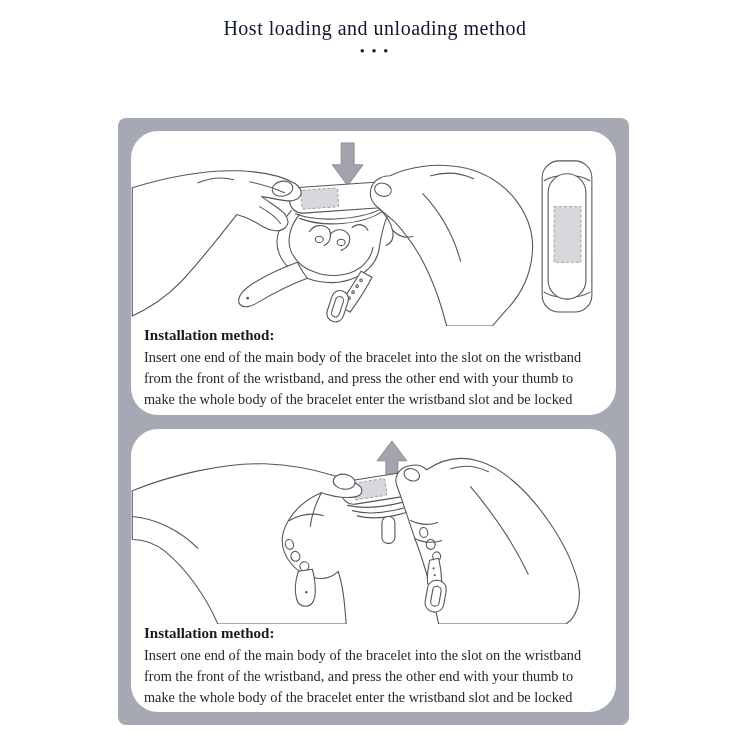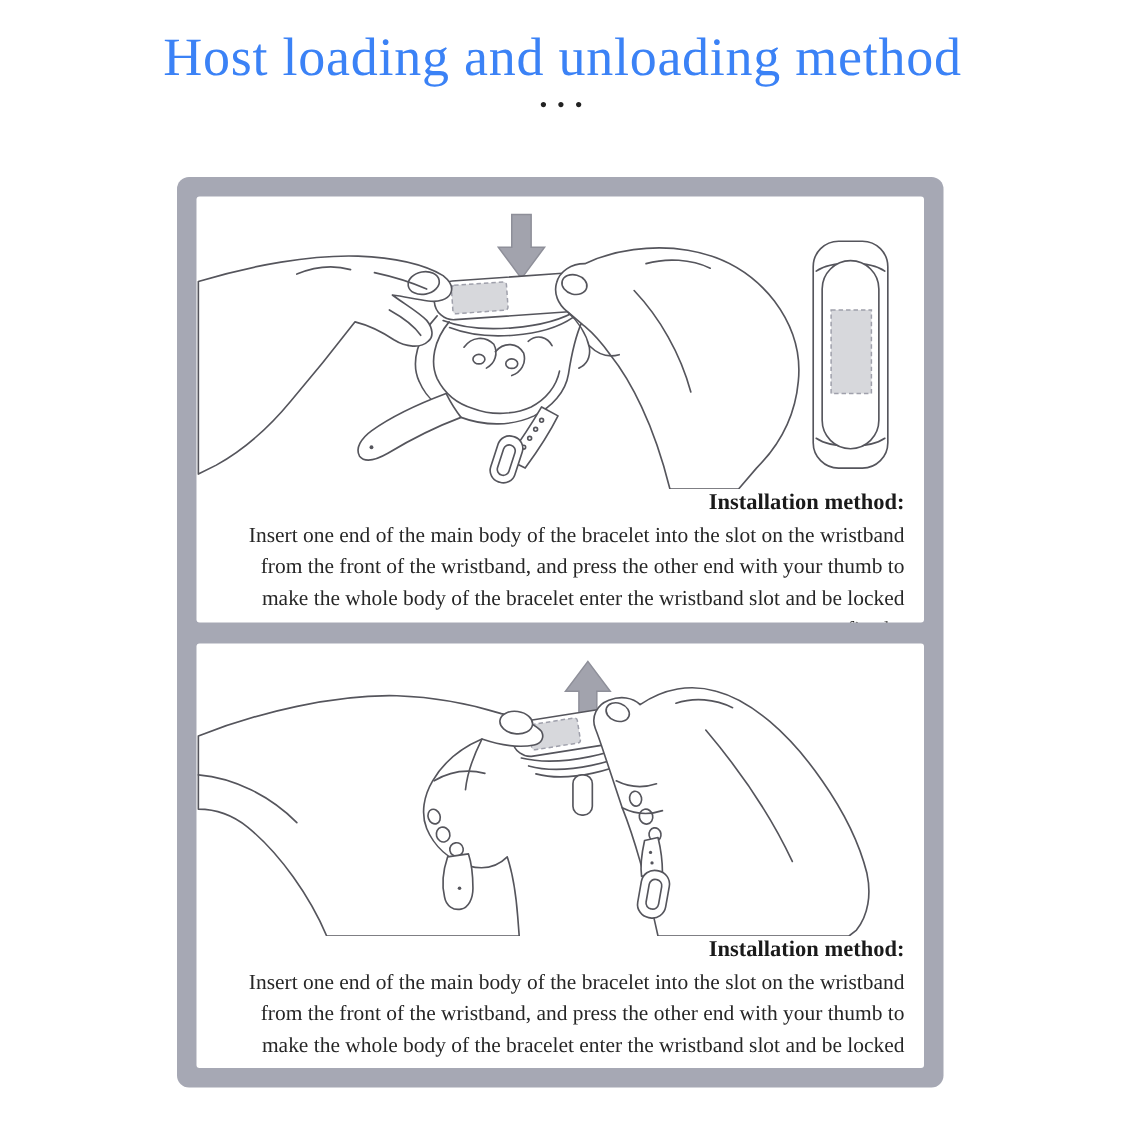--- a/index.html
+++ b/index.html
@@ -1,25 +1,25 @@
 <!DOCTYPE html>
 <html><head>
 <meta charset="utf-8">
 <style>
   html,body{margin:0;padding:0;background:#ffffff;}
   .page{position:relative;width:750px;height:750px;background:#ffffff;overflow:hidden;
         font-family:"Liberation Serif",serif;color:#1c1c1c;}
   .hdr{position:absolute;top:0;left:0;width:750px;text-align:center;}
-  .title{margin-top:17px;font-size:36px;font-weight:400;letter-spacing:.5px;color:#3b82f6;}
+  .title{margin-top:17px;font-size:20px;font-weight:400;letter-spacing:.5px;color:#0f172a;}
   .subtitle{margin-top:5px;font-size:13.5px;font-weight:bold;color:#141414;}
   .dots{margin-top:3px;font-size:13px;font-weight:bold;color:#222;letter-spacing:2px;}
   .gray-wrap{position:absolute;left:118px;top:118px;width:511px;height:607px;
              background:#a6a8b4;border-radius:8px;box-sizing:border-box;
              padding:13px;display:flex;flex-direction:column;gap:14px;}
-  .panel{flex:1;background:#ffffff;border-radius:2px;overflow:hidden;position:relative;text-align:right;}
+  .panel{flex:1;background:#ffffff;border-radius:27px;overflow:hidden;position:relative;}
   .illus{display:block;width:485px;height:195px;}
   .caption{padding:0 13px;}
   .cap-h{font-size:15px;font-weight:bold;color:#1a1a1a;margin:1px 0 3px;}
   .cap-p{font-size:14.3px;line-height:21px;margin:0;color:#262626;}
   svg .ln{fill:none;stroke:#55555c;stroke-width:1.1;stroke-linecap:round;stroke-linejoin:round;}
   svg .fl{fill:#ffffff;stroke:#55555c;stroke-width:1.1;stroke-linecap:round;stroke-linejoin:round;}
 </style>
 </head>
 <body>
 

